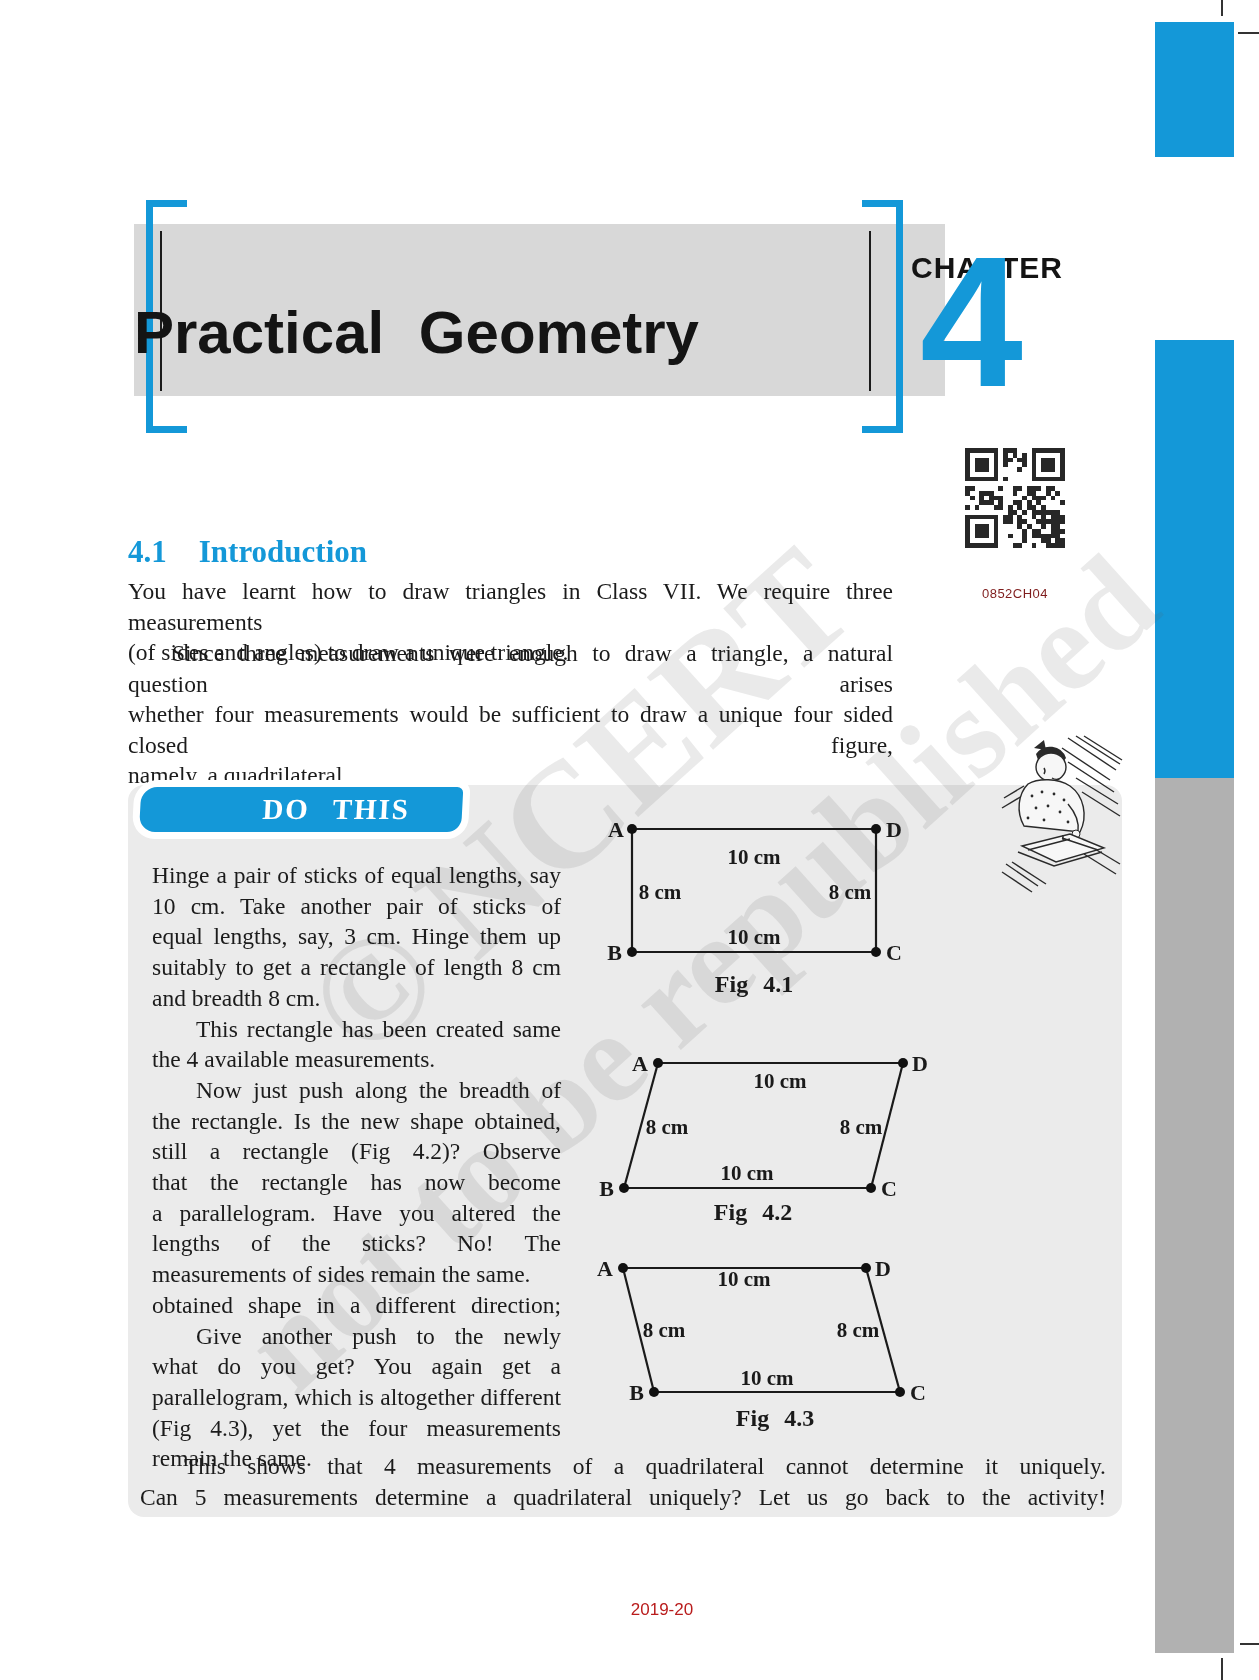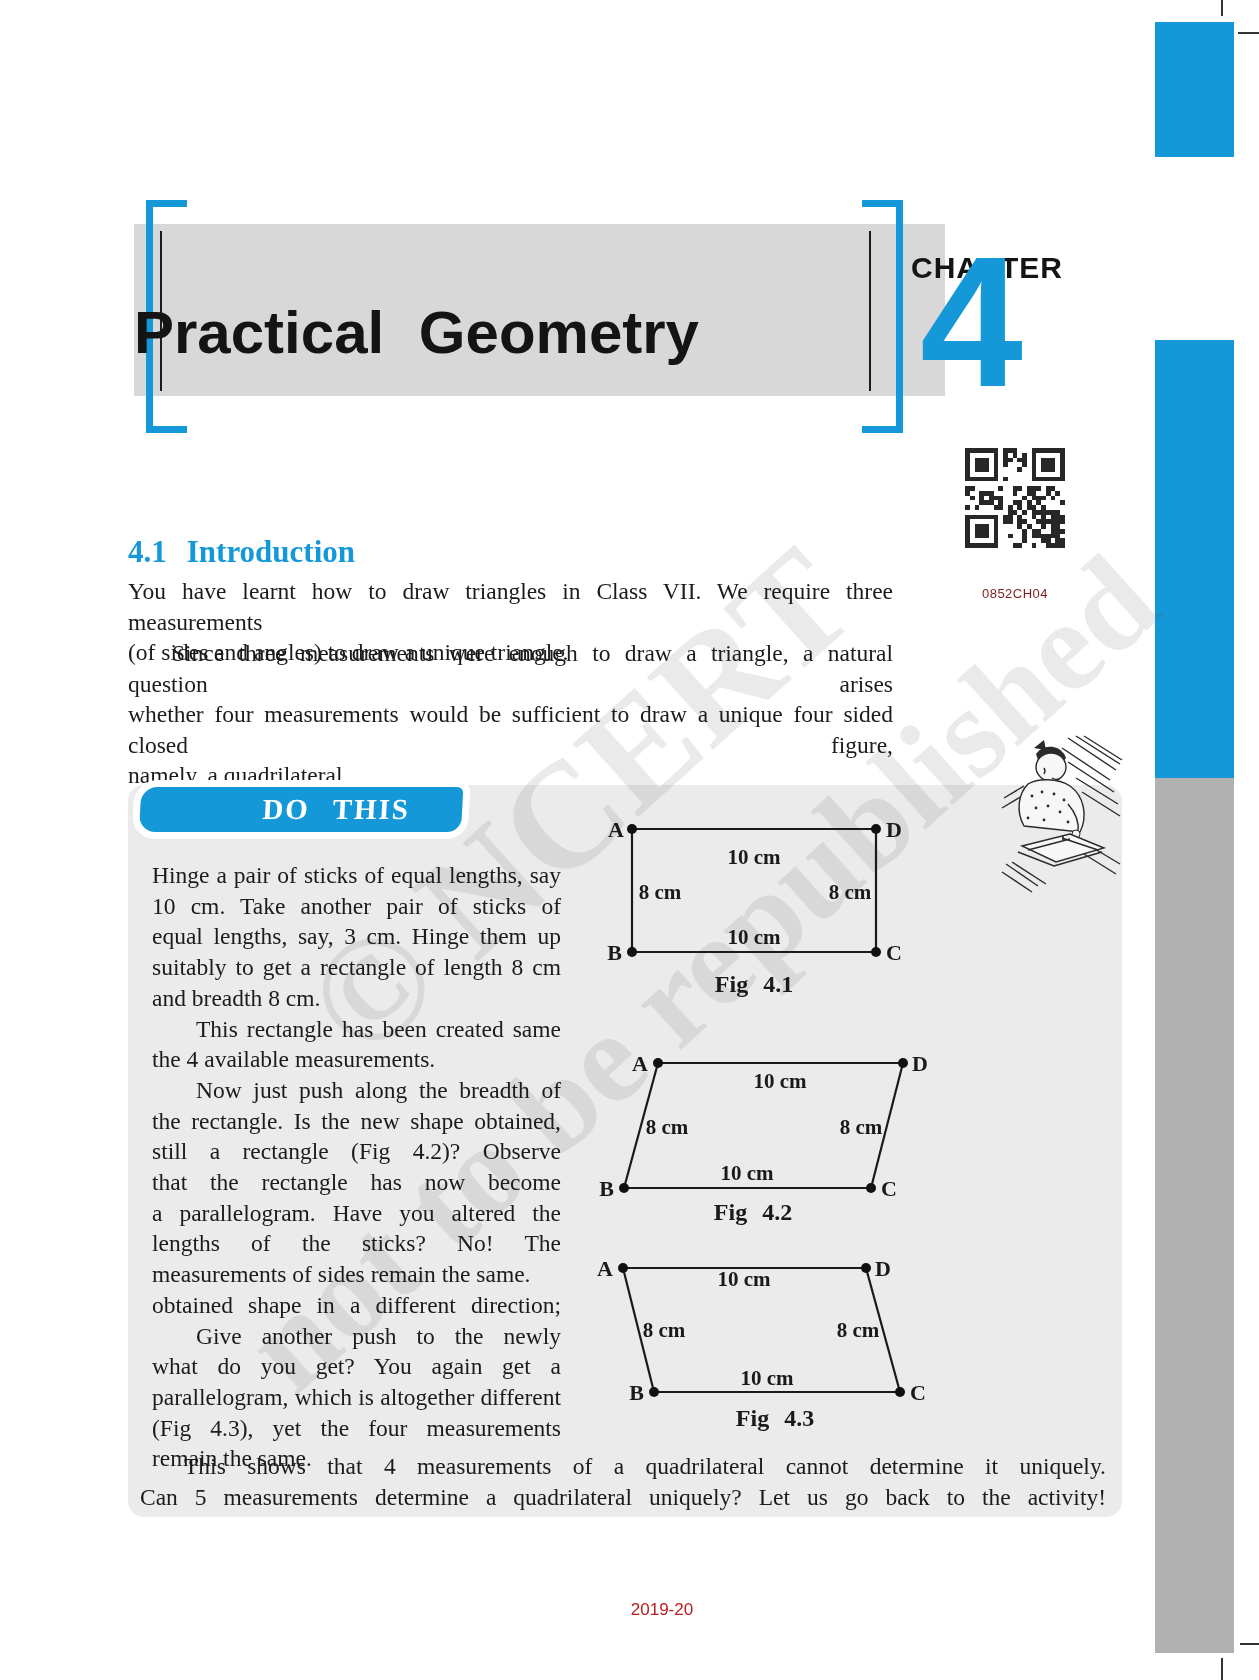--- a/index.html
+++ b/index.html
@@ -29,21 +29,21 @@
   .chapter-num{position:absolute;left:920px;top:247px;font-family:"Liberation Sans",sans-serif;
                font-weight:800;font-size:185px;line-height:0.82;color:#1498d8;}
 
   
   .qr{position:absolute;left:965px;top:448px;width:100px;height:100px;}
   .qr-label{position:absolute;left:940px;top:586px;width:150px;text-align:center;
             font-family:"Liberation Sans",sans-serif;font-size:13px;letter-spacing:.5px;color:#7f1d1d;}
 
   
   .sec-head{position:absolute;left:128px;top:534px;font-weight:700;font-size:31px;color:#1498d8;}
-  .sec-head .num{margin-right:20px;}
+  .sec-head .num{margin-right:32px;}
   .para{position:absolute;left:128px;width:765px;font-size:23.5px;line-height:30.6px;}
   .jline{text-align:justify;text-align-last:justify;}
   .pline{text-align:left;}
   .ind{text-indent:44px;}
 
   
   .activity-box{position:absolute;left:128px;top:785px;width:994px;height:732px;
                 background:#ebebeb;border-radius:16px;}
   .dothis-banner{position:absolute;left:139px;top:787px;width:322px;height:45px;background:#1498d8;
                  border-radius:16px 6px 14px 16px;transform:skewX(-3deg);transform-origin:bottom left;

